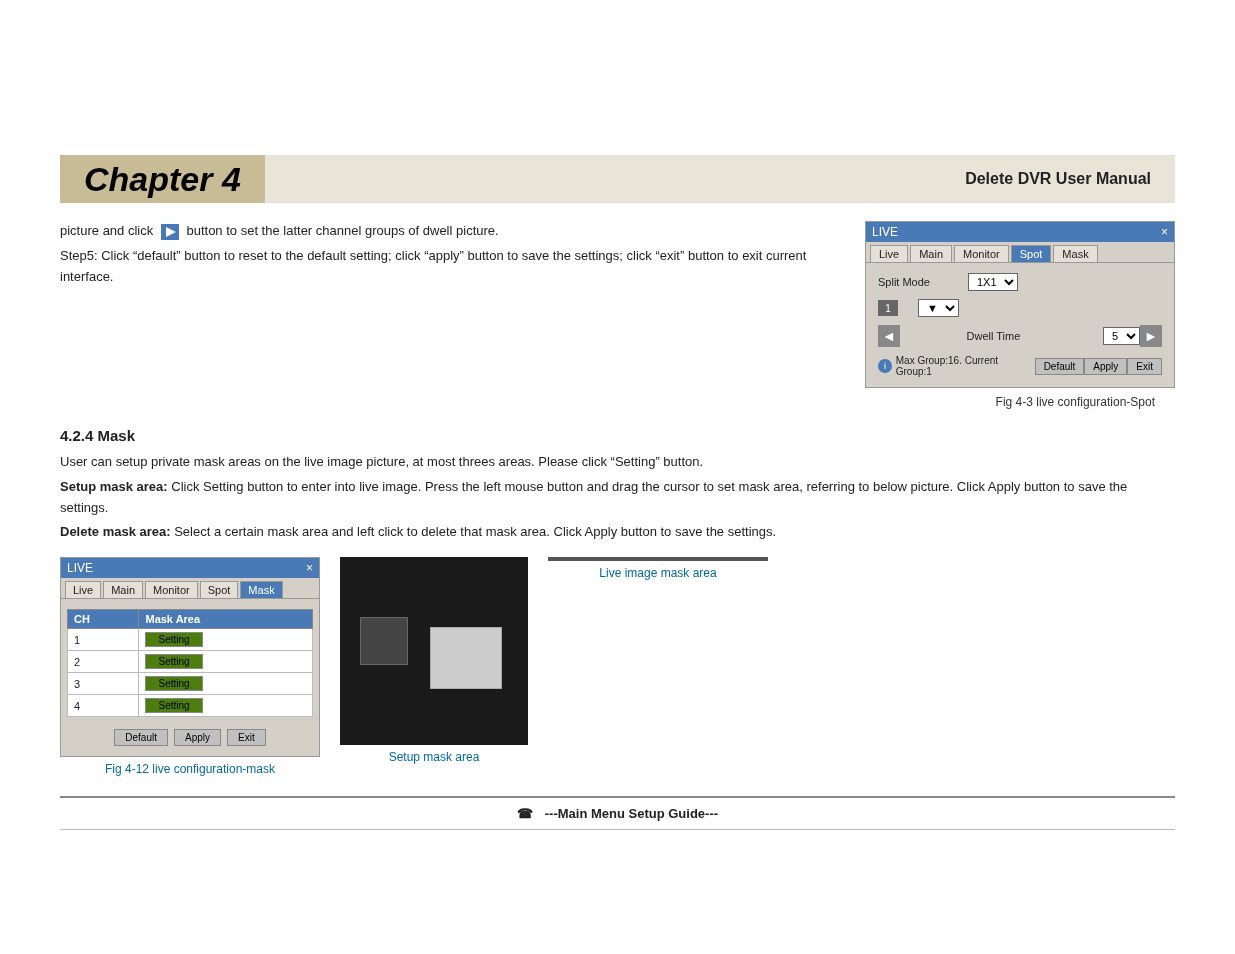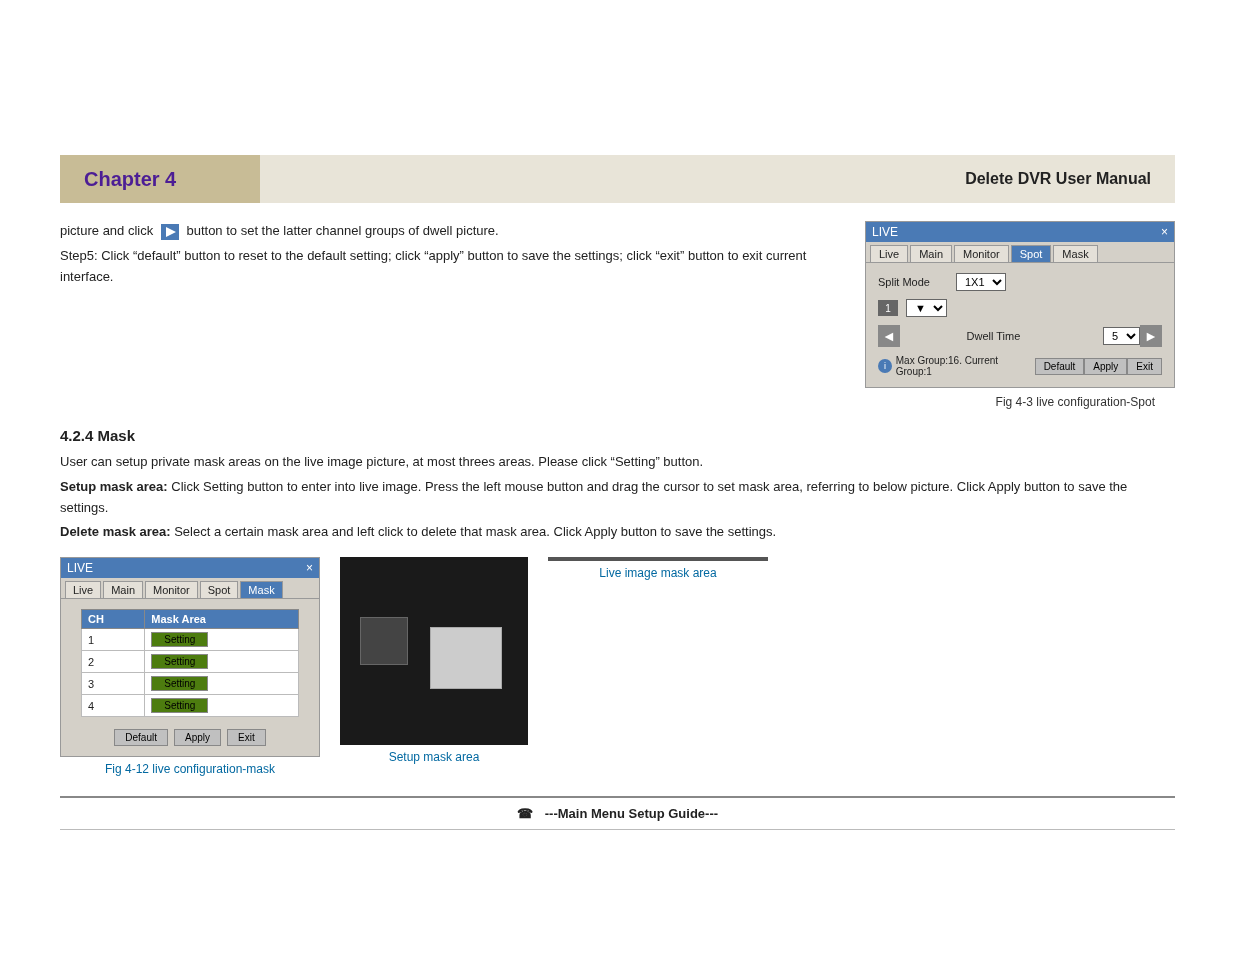--- a/index.html
+++ b/index.html
@@ -21,23 +21,24 @@
       margin: 155px 60px 0 60px;
     }
     .chapter-box {
       background: #c8bc96;
       padding: 0 24px;
       display: flex;
       align-items: center;
       min-width: 200px;
     }
     .chapter-box span {
-      font-size: 20px;
+      font-size: 34px;
       font-weight: bold;
-      color: #4c1d95;
+      color: #000000;
+      font-style: italic;
     }
     .header-title-box {
       flex: 1;
       background: #e8e4d8;
       display: flex;
       align-items: center;
       justify-content: flex-end;
       padding-right: 24px;
     }
     .header-title-box span {
@@ -101,21 +102,21 @@
       color: white;
     }
     .live-dialog-body {
       background: #d4d0c8;
       padding: 10px 12px;
     }
     .live-row {
       display: flex;
       align-items: center;
       margin-bottom: 8px;
-      gap: 8px;
+      gap: 20px;
     }
     .live-label {
       font-size: 11px;
       min-width: 70px;
     }
     .live-select {
       padding: 1px 4px;
       font-size: 11px;
       border: 1px solid #666;
       background: white;
@@ -481,21 +482,21 @@
         <span>LIVE</span>
         <span style="cursor:pointer;">×</span>
       </div>
       <div class="mask-dialog-tabs">
         <div class="mask-tab">Live</div>
         <div class="mask-tab">Main</div>
         <div class="mask-tab">Monitor</div>
         <div class="mask-tab">Spot</div>
         <div class="mask-tab active">Mask</div>
       </div>
-      <div style="padding:4px 20px;border-radius:16px;">
+      <div style="padding:4px 6px;border-radius:16px;">
         <table class="mask-table">
           <thead>
             <tr>
               <th>CH</th>
               <th>Mask Area</th>
             </tr>
           </thead>
           <tbody>
             <tr>
               <td>1</td>

